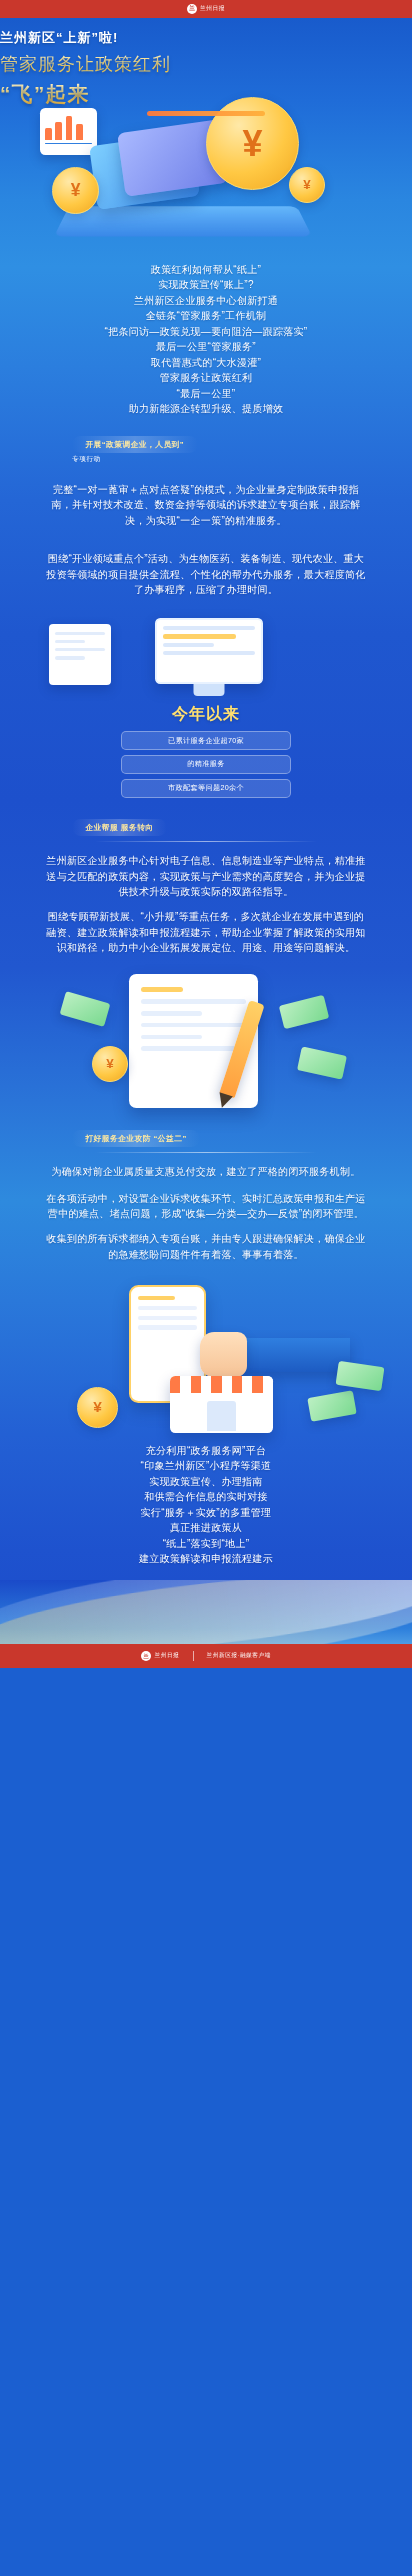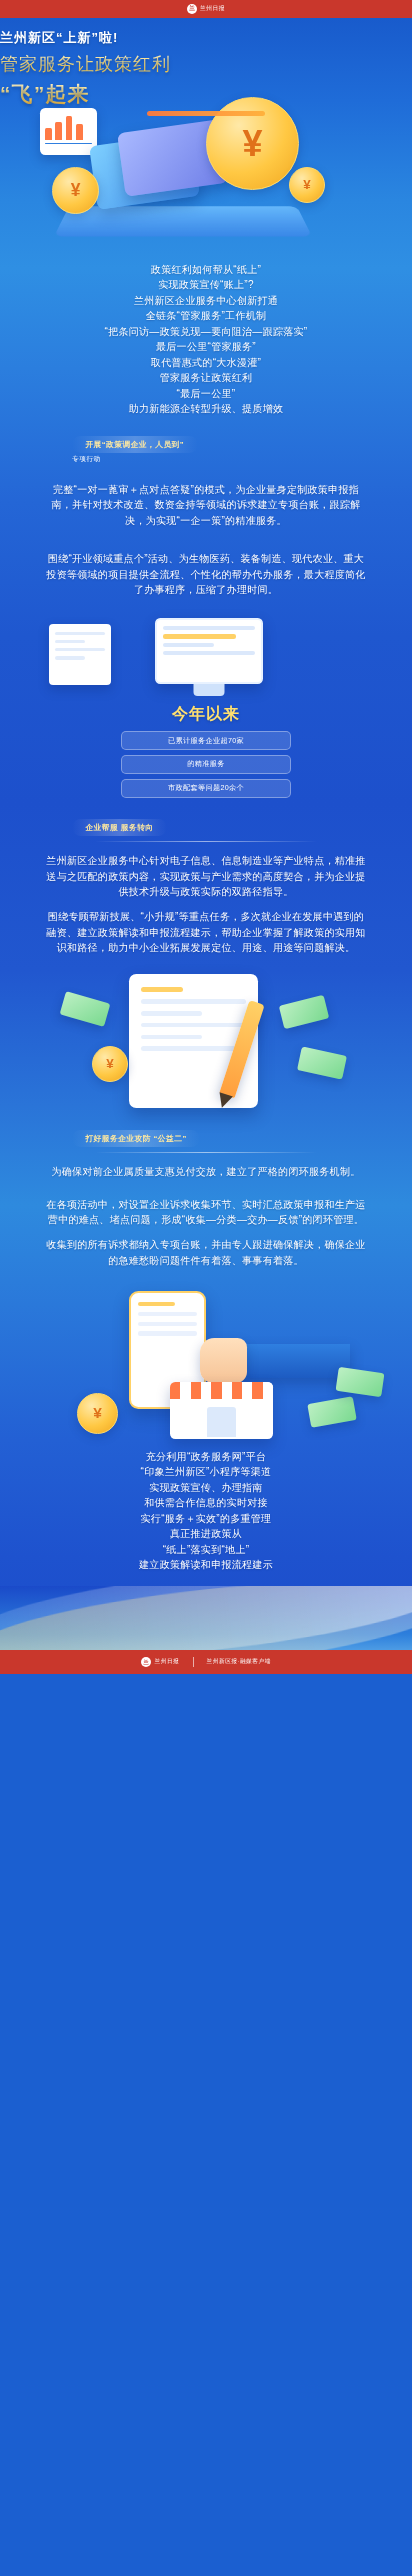--- a/index.html
+++ b/index.html
@@ -468,21 +468,21 @@
     <div class="bill" style="left:299px; top:82px; transform:rotate(12deg);"></div>
     <div class="bill" style="left:62px; top:28px; transform:rotate(16deg);"></div>
   </div>
 
   <div class="sec-head">
     <div class="ribbon">打好服务企业攻防  “公益二”</div>
     <div class="rule"></div>
   </div>
   <div class="block">
     <p>为确保对前企业属质量支惠兑付交放，建立了严格的闭环服务机制。</p>
-    <p style="margin-top:17px">在各项活动中，对设置企业诉求收集环节、实时汇总政策申报和生产运营中的难点、堵点问题，形成“收集—分类—交办—反馈”的闭环管理。</p>
+    <p style="margin-top:11px">在各项活动中，对设置企业诉求收集环节、实时汇总政策申报和生产运营中的难点、堵点问题，形成“收集—分类—交办—反馈”的闭环管理。</p>
     <p style="margin-top:9.3px">收集到的所有诉求都纳入专项台账，并由专人跟进确保解决，确保企业的急难愁盼问题件件有着落、事事有着落。</p>
   </div>
 
   <div class="art-hand">
     <div class="phone">
       <div class="row a"></div>
       <div class="row"></div>
       <div class="row"></div>
       <div class="row"></div>
     </div>

